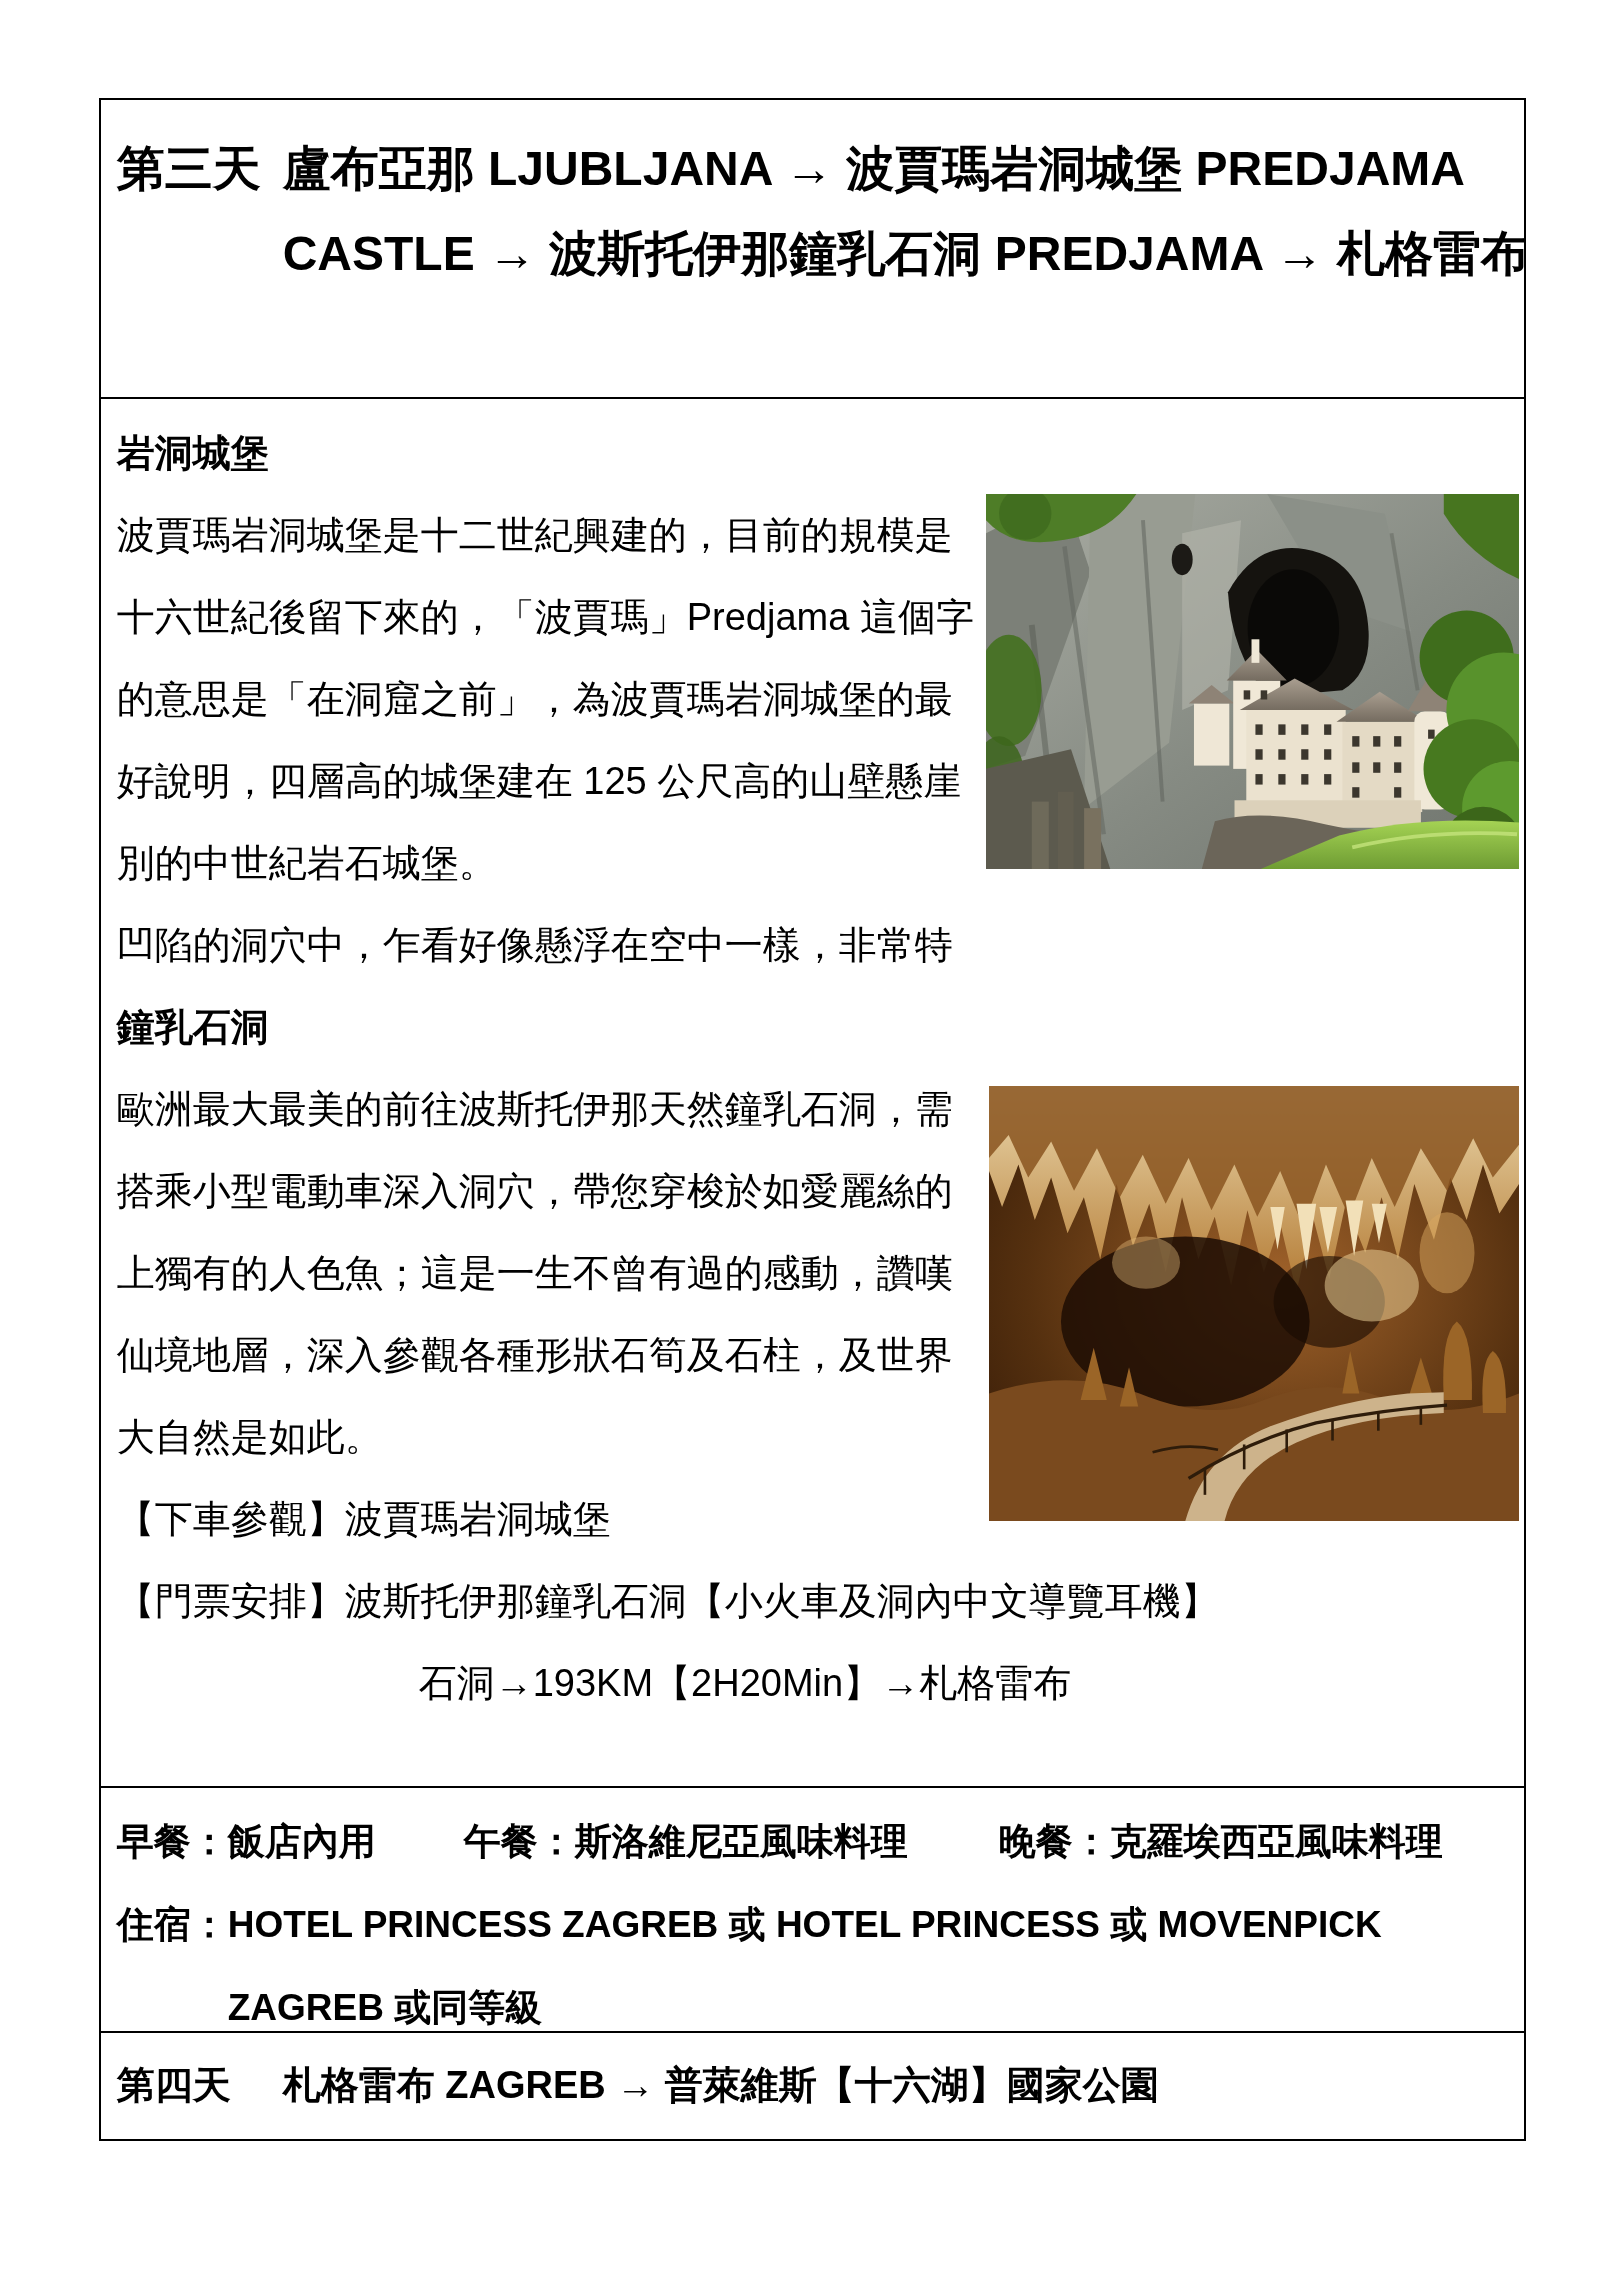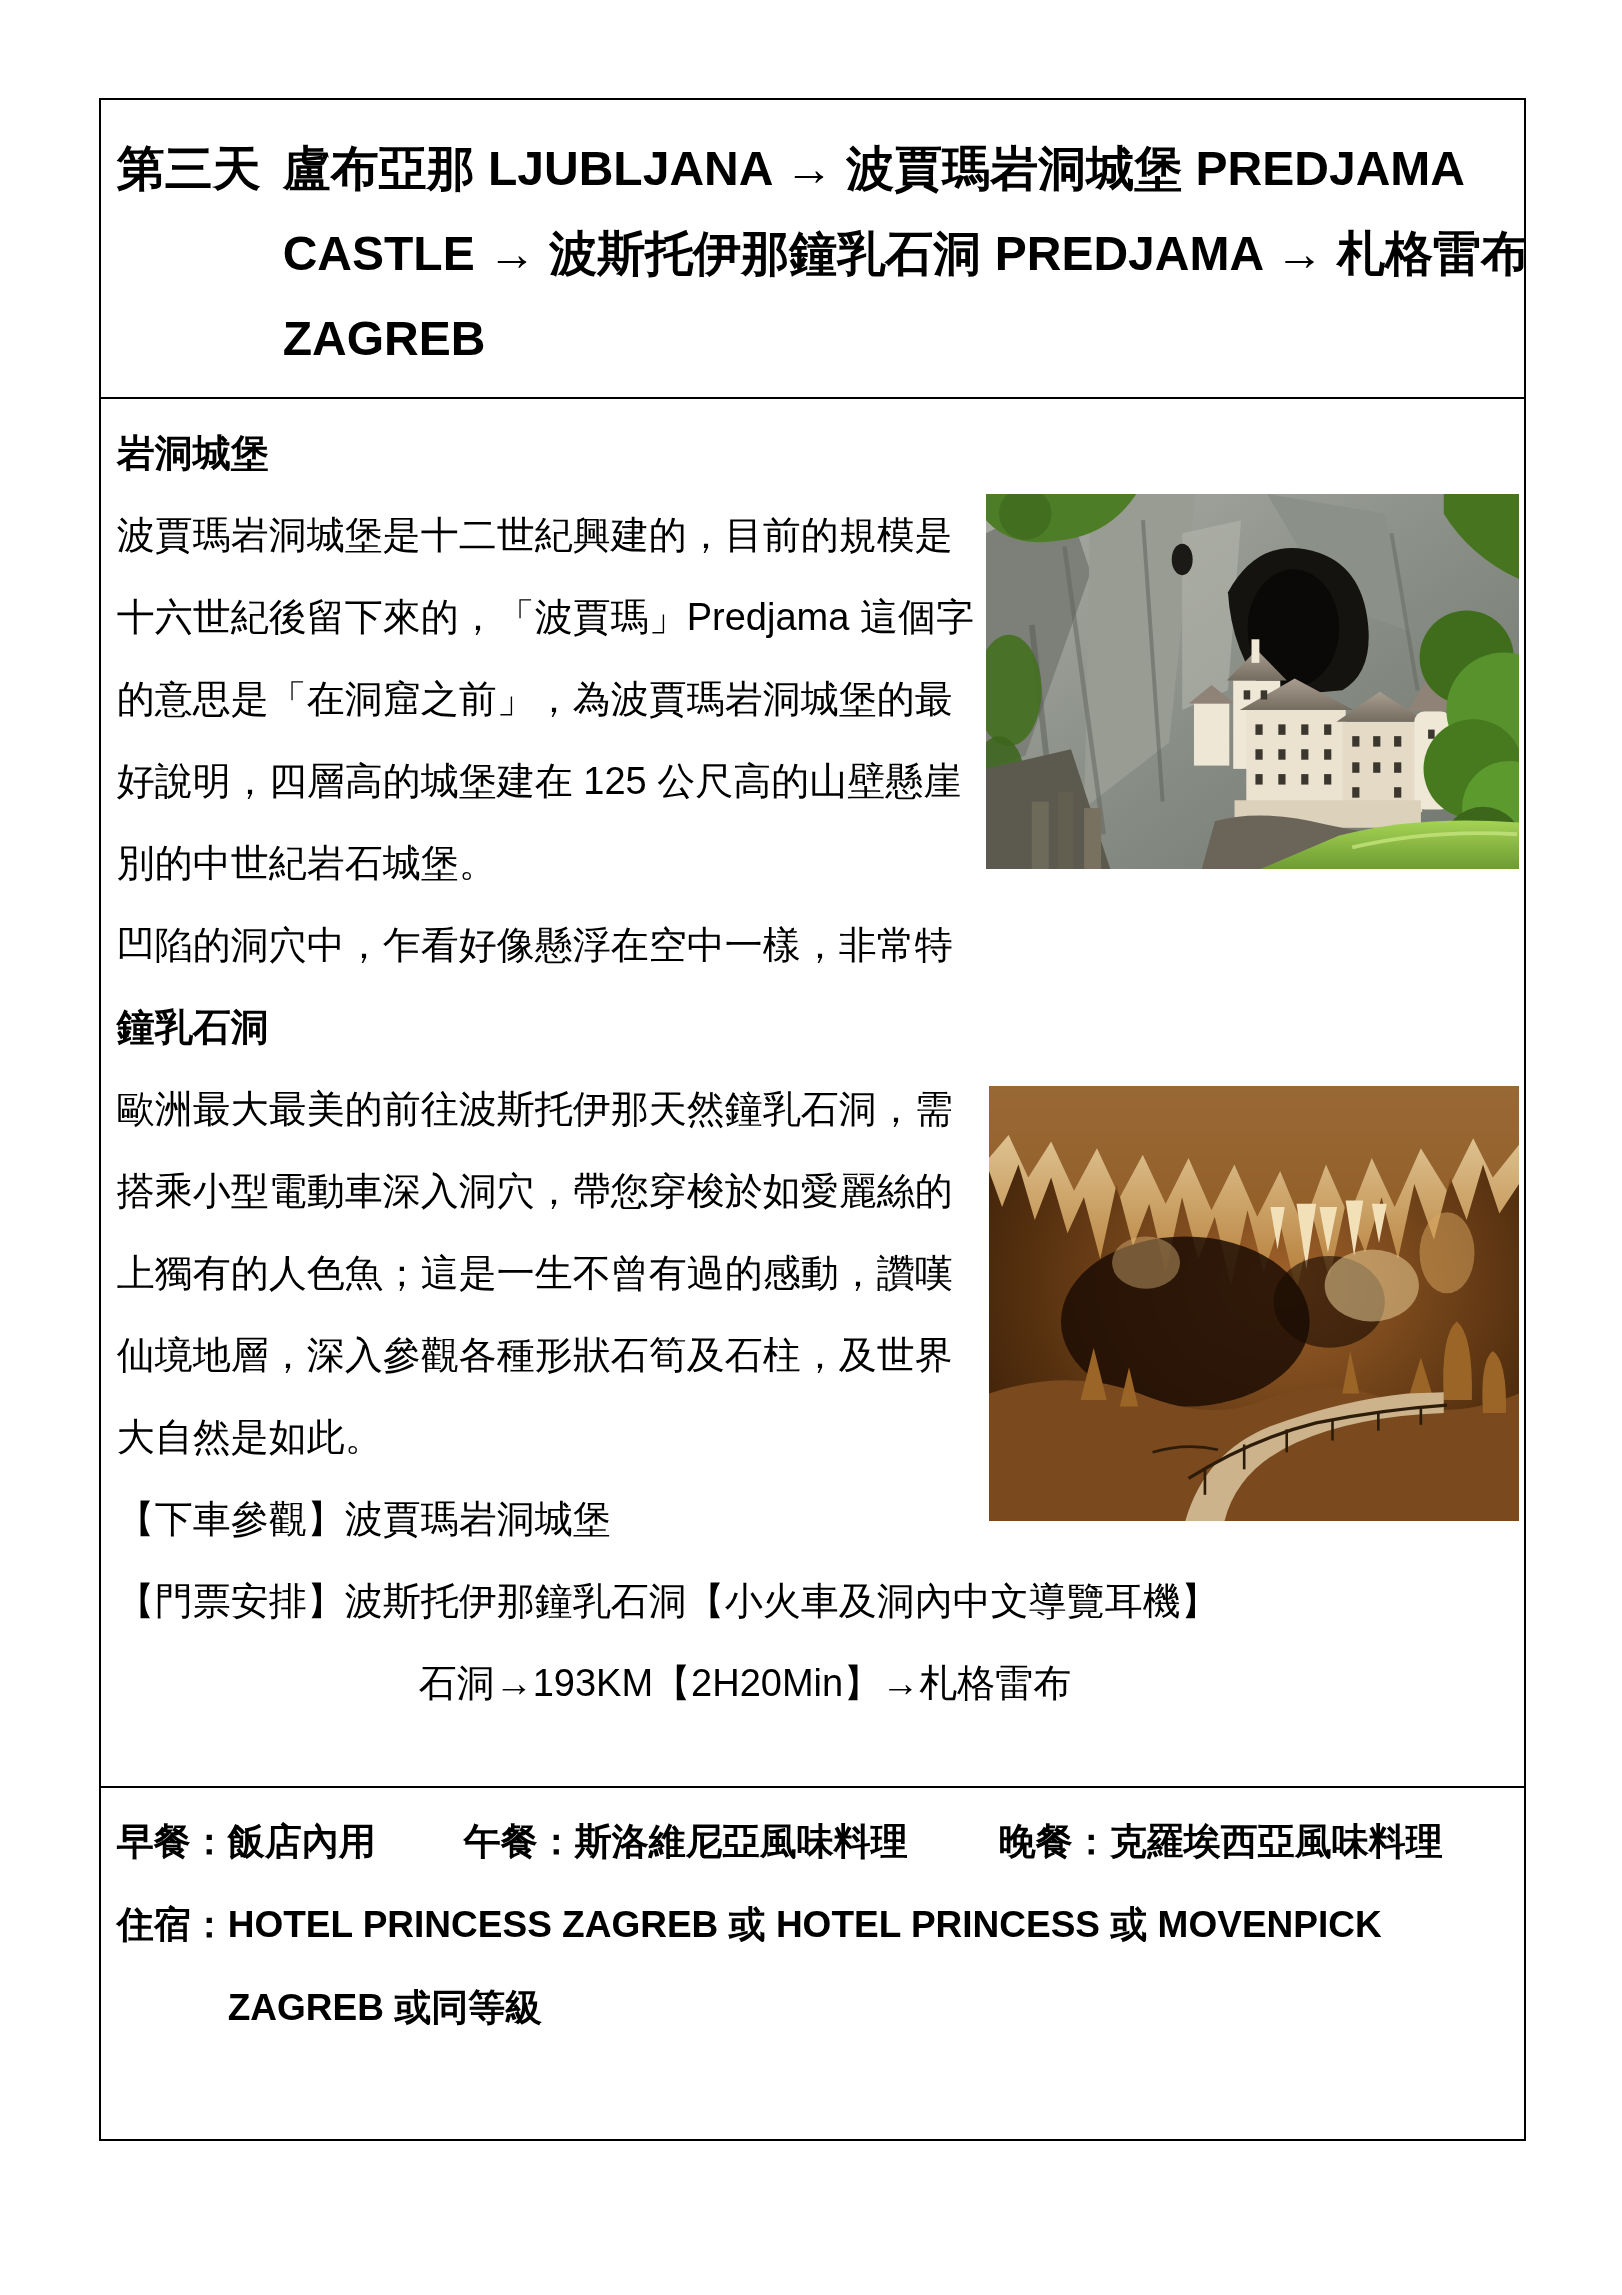--- a/index.html
+++ b/index.html
@@ -48,21 +48,20 @@
 <body>
 
 <div class="page">
   <div class="doc-table">
 
     <div class="row row-day3">
       <div class="day-line">
         <span class="day-label">第三天</span><span>盧布亞那 LJUBLJANA → 波賈瑪岩洞城堡 PREDJAMA</span>
       </div>
       <div class="day-line day-indent">CASTLE → 波斯托伊那鐘乳石洞 PREDJAMA → 札格雷布</div>
-      <div class="day-line day-indent">ZAGREB</div>
     </div>
 
     <div class="row row-content">
       <div class="cline head">岩洞城堡</div>
       <div class="cline">波賈瑪岩洞城堡是十二世紀興建的，目前的規模是</div>
       <div class="cline">十六世紀後留下來的，「波賈瑪」Predjama 這個字</div>
       <div class="cline">的意思是「在洞窟之前」，為波賈瑪岩洞城堡的最</div>
       <div class="cline">好說明，四層高的城堡建在 125 公尺高的山壁懸崖</div>
       <div class="cline">別的中世紀岩石城堡。</div>
       <div class="cline">凹陷的洞穴中，乍看好像懸浮在空中一樣，非常特</div>
@@ -220,16 +219,21 @@
     </div>
 
     <div class="row row-meals">
       <div class="mline">
         <span class="meal-span1">早餐：飯店內用</span><span class="meal-span2">午餐：斯洛維尼亞風味料理</span><span>晚餐：克羅埃西亞風味料理</span>
       </div>
       <div class="mline">住宿：HOTEL PRINCESS ZAGREB 或 HOTEL PRINCESS 或 MOVENPICK</div>
       <div class="mline hotel-indent">ZAGREB 或同等級</div>
     </div>
 
+    <div class="row row-day4">
+      <div class="day4-line">
+        <span class="day-label">第四天</span><span>札格雷布 ZAGREB → 普萊維斯【十六湖】國家公園</span>
+      </div>
+    </div>
 
   </div>
 </div>
 
 
 </body></html>

